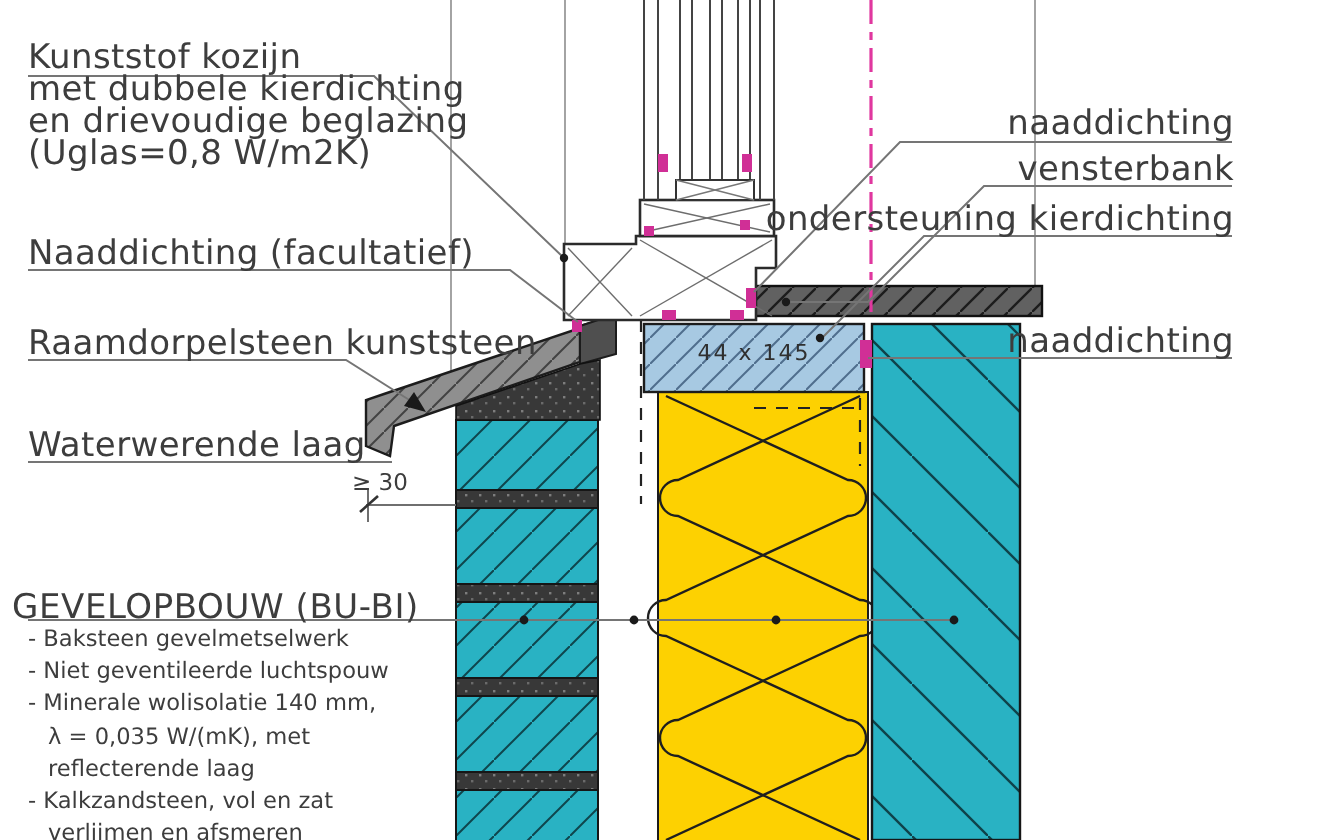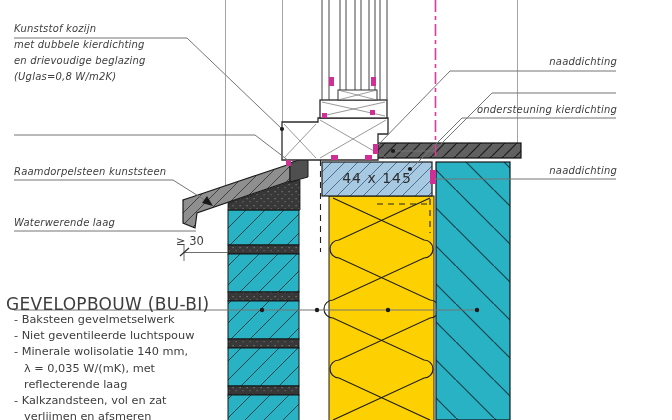--- a/index.html
+++ b/index.html
@@ -1,24 +1,24 @@
 <!DOCTYPE html>
 <html><head>
 <meta charset="utf-8">
 <style>
   html,body{margin:0;padding:0;background:#fff;}
   .canvas{
     position:relative;width:672px;height:420px;background:#ffffff;overflow:hidden;
     font-family:"DejaVu Sans",sans-serif;color:#3d3d3d;
   }
   .canvas svg{position:absolute;left:0;top:0;}
-  .lbl{position:absolute;font-size:10px;letter-spacing:.2px;line-height:16px;white-space:nowrap;color:#3d3d3d;font-style:italic;}
+  .lbl{position:absolute;font-size:17px;letter-spacing:.2px;line-height:16px;white-space:nowrap;color:#3d3d3d;}
   .lbl.right{text-align:center;}
   .dim{position:absolute;font-size:11.5px;color:#3d3d3d;white-space:nowrap;}
-  .timber-dim{position:absolute;left:322px;top:170px;width:110px;text-align:center;font-size:14px;color:#2f2f2f;letter-spacing:1px;}
+  .timber-dim{position:absolute;left:322px;top:170px;width:110px;text-align:center;font-size:11px;color:#2f2f2f;letter-spacing:1px;}
   .gl-title{position:absolute;left:6px;top:294px;font-size:17px;color:#3d3d3d;letter-spacing:.3px;white-space:nowrap;}
   .gl-items{position:absolute;left:14px;top:312px;font-size:11.3px;line-height:16.2px;color:#3d3d3d;white-space:nowrap;}
   .gl-items .cont{padding-left:10px;}
 </style>
 </head>
 <body>
 
 <div class="canvas">
 
   <svg width="672" height="420" viewBox="0 0 672 420">
@@ -173,31 +173,33 @@
     </g>
   </svg>
 
   <div class="lbl" style="left:14px;top:21px;">
     <div>Kunststof kozijn</div>
     <div>met dubbele kierdichting</div>
     <div>en drievoudige beglazing</div>
     <div>(Uglas=0,8 W/m2K)</div>
   </div>
 
+  <div class="lbl" style="left:14px;top:119px;">Naaddichting (facultatief)</div>
 
   <div class="lbl" style="left:14px;top:164px;">Raamdorpelsteen kunststeen</div>
 
   <div class="lbl" style="left:14px;top:215px;">Waterwerende laag</div>
 
   <div class="dim" style="left:176px;top:234px;">≥ 30</div>
 
   <div class="timber-dim">44 x 145</div>
 
   <div class="lbl right" style="right:55px;top:54px;">naaddichting</div>
 
+  <div class="lbl right" style="right:55px;top:77px;">vensterbank</div>
 
   <div class="lbl right" style="right:55px;top:102px;">ondersteuning kierdichting</div>
 
   <div class="lbl right" style="right:55px;top:163px;">naaddichting</div>
 
   <div class="gl-title">GEVELOPBOUW (BU-BI)</div>
 
   <div class="gl-items">
     <div>- Baksteen gevelmetselwerk</div>
     <div>- Niet geventileerde luchtspouw</div>

